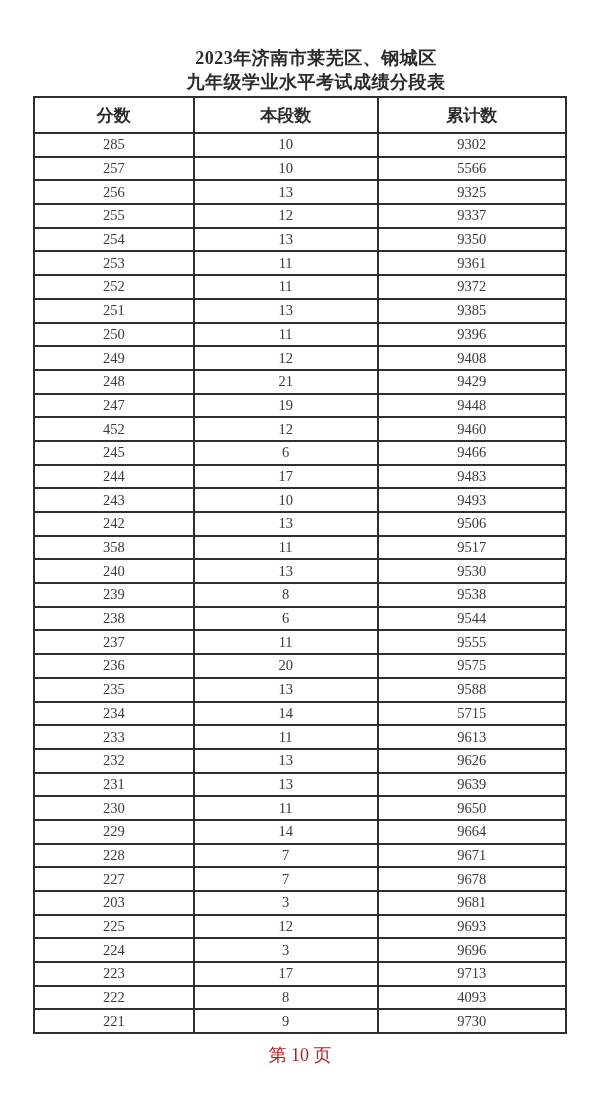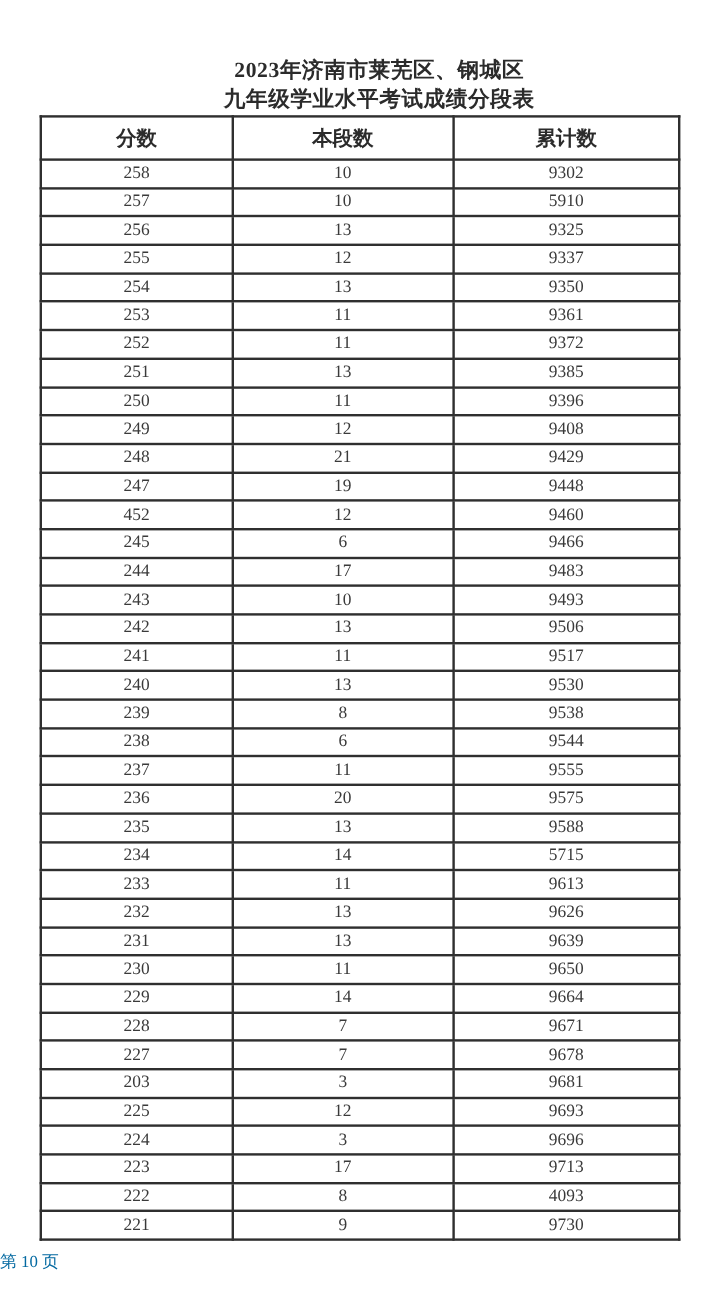--- a/index.html
+++ b/index.html
@@ -51,24 +51,24 @@
   table.score-table td {
     height: 21.7px;
     font-size: 14.5px;
     font-weight: normal;
     color: #3a3a3a;
   }
   col.c1 { width: 30%; }
   col.c2 { width: 34.6%; }
   col.c3 { width: 35.4%; }
   .footer {
-    text-align: left;
+    text-align: center;
     margin-top: 9px;
-    font-size: 14px;
-    color: #0369a1;
+    font-size: 18px;
+    color: #b91c1c;
   }
 </style>
 </head>
 <body>
 
 <div class="page">
 
   <div class="title-line">2023年济南市莱芜区、钢城区</div>
 
   <div class="title-line">九年级学业水平考试成绩分段表</div>
@@ -81,28 +81,28 @@
     </colgroup>
     <thead>
       <tr>
         <th>分数</th>
         <th>本段数</th>
         <th>累计数</th>
       </tr>
     </thead>
     <tbody id="table-body">
         <tr>
-          <td>258</td>
+          <td>285</td>
           <td>10</td>
           <td>9302</td>
         </tr>
         <tr>
           <td>257</td>
           <td>10</td>
-          <td>5910</td>
+          <td>5566</td>
         </tr>
         <tr>
           <td>256</td>
           <td>13</td>
           <td>9325</td>
         </tr>
         <tr>
           <td>255</td>
           <td>12</td>
           <td>9337</td>
@@ -166,21 +166,21 @@
           <td>243</td>
           <td>10</td>
           <td>9493</td>
         </tr>
         <tr>
           <td>242</td>
           <td>13</td>
           <td>9506</td>
         </tr>
         <tr>
-          <td>241</td>
+          <td>358</td>
           <td>11</td>
           <td>9517</td>
         </tr>
         <tr>
           <td>240</td>
           <td>13</td>
           <td>9530</td>
         </tr>
         <tr>
           <td>239</td>

